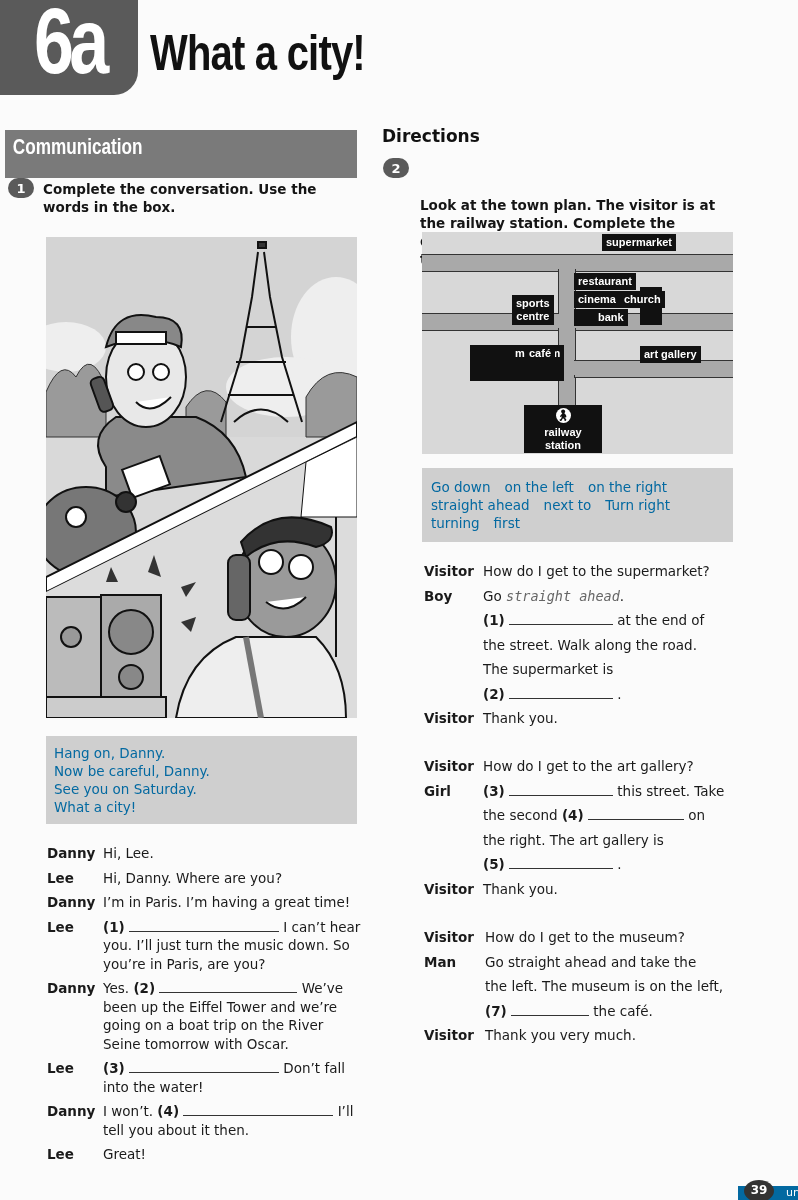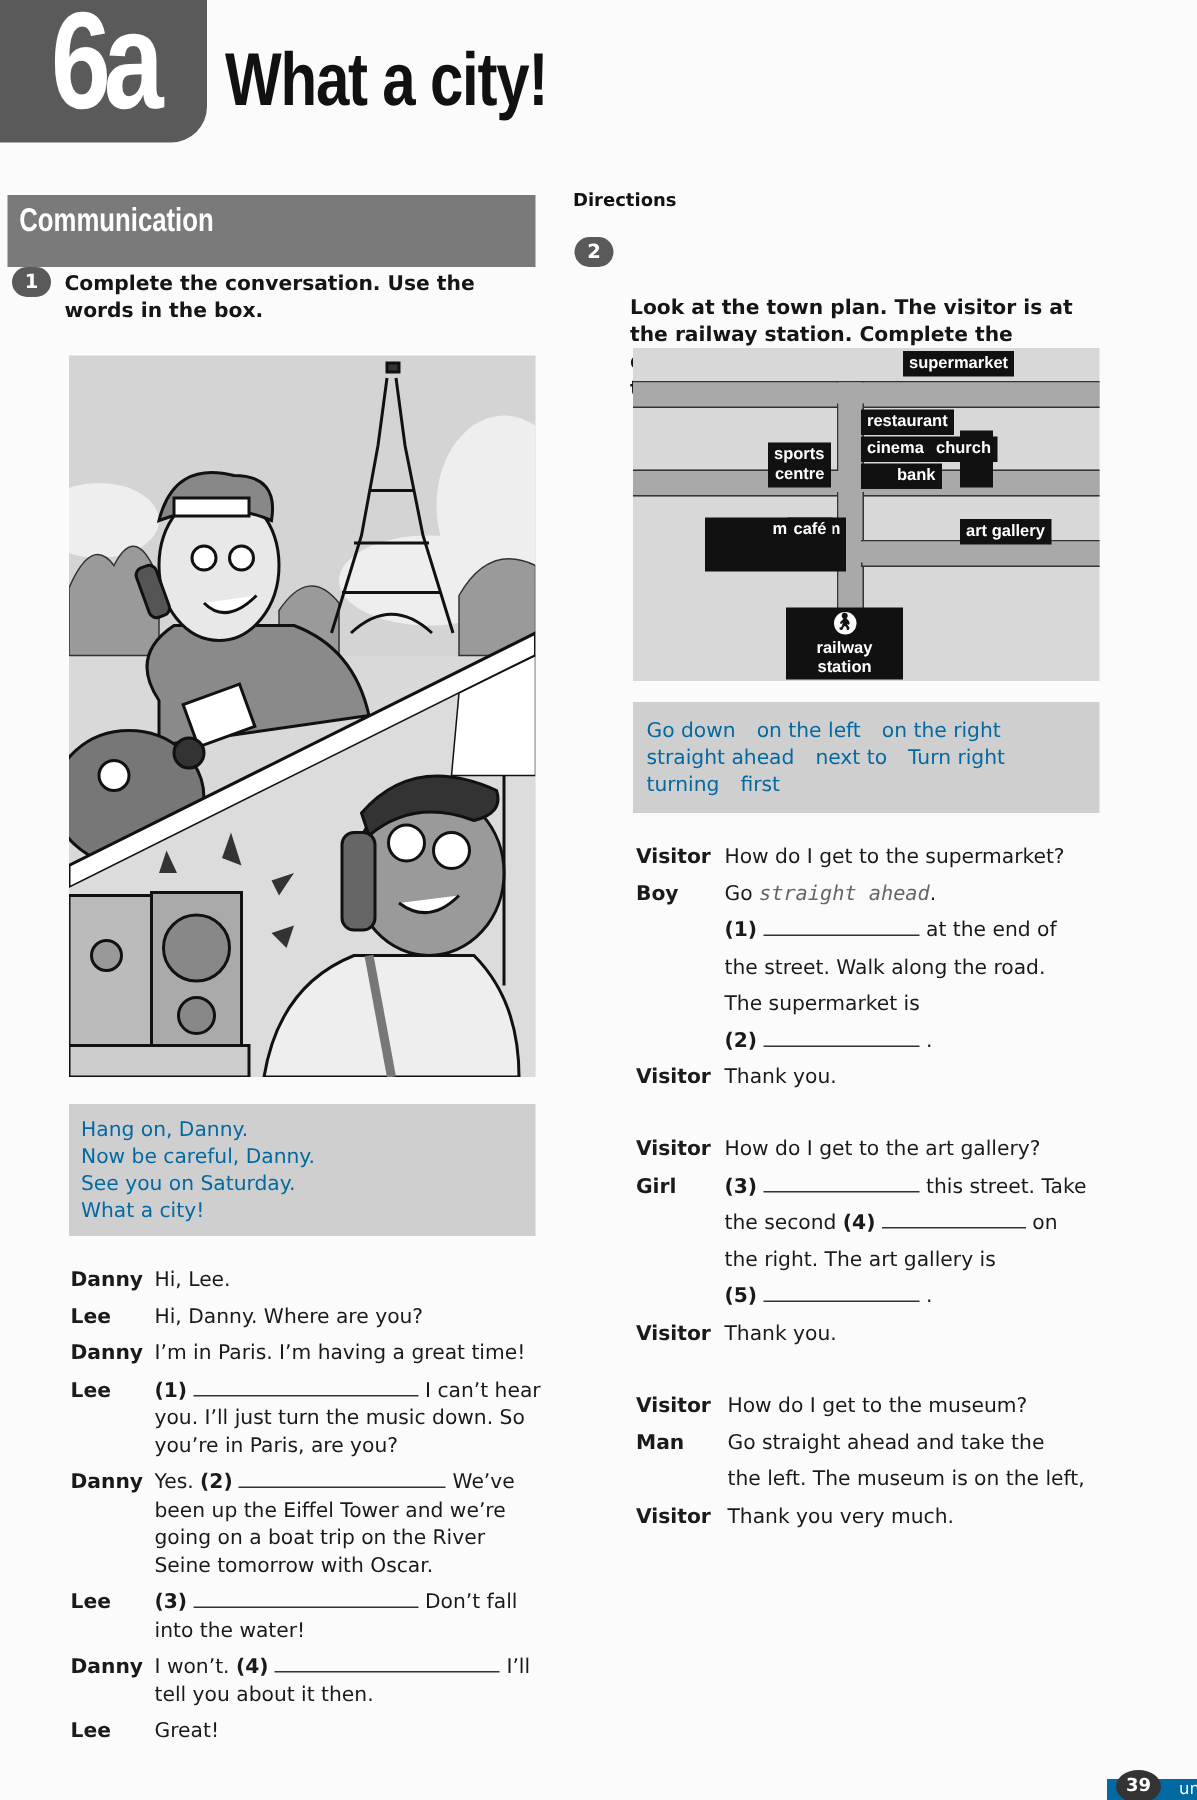--- a/index.html
+++ b/index.html
@@ -29,21 +29,21 @@
 
   
   .section-bar {
     left: 5px; top: 130px; width: 352px; height: 48px; background: #7a7a7a;
   }
   .section-bar span {
     display: inline-block; color: #fff; font-family: "Liberation Sans", sans-serif; font-weight: bold;
     font-size: 22px; line-height: 34px; padding-left: 10px; transform: scaleX(0.78); transform-origin: left center;
   }
   .directions-head {
-    left: 382px; top: 126px; font-size: 12px; font-weight: bold; color: #111;
+    left: 382px; top: 126px; font-size: 17px; font-weight: bold; color: #111;
   }
 
   .ex-num {
     width: 26px; height: 20px; border-radius: 10px; background: #5a5a5a; color: #fff;
     font-size: 13px; font-weight: bold; display: flex; align-items: center; justify-content: center;
   }
   .instruction { font-size: 13.5px; font-weight: bold; line-height: 18px; color: #151515; }
 
   
   .illustration {
@@ -240,21 +240,21 @@
   <div style="position:absolute; left:0; top:23px; width:311px; height:14px; background:#a9a9a9;"></div>
   <div style="position:absolute; left:0; top:82px; width:311px; height:14px; background:#a9a9a9;"></div>
   <div style="position:absolute; left:137px; top:129px; width:174px; height:14px; background:#a9a9a9;"></div>
 
   <div class="label" style="left:180px; top:2px;">supermarket</div>
   <div class="label" style="left:152px; top:41px;">restaurant</div>
   <div class="label" style="left:152px; top:59px;">cinema</div>
   <div style="position:absolute; left:218px; top:55px; width:22px; height:38px; background:#111;"></div>
   <div class="label" style="left:198px; top:59px;">church</div>
   <div class="label" style="left:152px; top:77px;padding-left:24px;">bank</div>
-  <div class="label" style="left:90px; top:63px; text-align:right;">
+  <div class="label" style="left:90px; top:63px; text-align:center;">
     <div>sports</div>
     <div>centre</div>
   </div>
   <div class="label" style="left:48px; top:113px; height:32px;padding-left:45px;">museum</div>
   <div class="label" style="left:103px; top:113px;">café</div>
   <div class="label" style="left:218px; top:114px;">art gallery</div>
   <div class="label" style="left:102px; top:173px; width:70px; height:42px; text-align:center; padding:3px 4px;">
     <div style="width:15px; height:15px; border-radius:50%; background:#fff; margin:0 auto 3px; color:#111; font-size:11px; line-height:15px;">🚶︎</div>
     <div>railway station</div>
   </div>
@@ -357,20 +357,28 @@
   </div>
   <div class="row">
     <span class="spk" style="width:61px;">Man</span>
     <span class="txt">Go straight ahead and take the</span>
   </div>
   <div class="row">
     <span class="spk" style="width:61px;"></span>
     <span class="txt">the left. The museum is on the left,</span>
   </div>
   <div class="row">
+    <span class="spk" style="width:61px;"></span>
+    <span class="txt">
+      <span class="num">(7)</span>
+      <span class="blank" style="width:78px;"></span>
+      <span>the café.</span>
+    </span>
+  </div>
+  <div class="row">
     <span class="spk" style="width:61px;">Visitor</span>
     <span class="txt">Thank you very much.</span>
   </div>
 </div>
 
 <div class="abs" style="left:738px; top:1186px; width:60px; height:27px; background:#0369a1;">
   <div style="position:absolute; left:6px; top:-6px; width:30px; height:22px; border-radius:50%; background:#333; color:#fff; font-size:12px; font-weight:bold; text-align:center; line-height:20px;">39</div>
   <span style="position:absolute; left:48px; top:0; color:#fff; font-size:11px; font-weight:normal; line-height:14px;">uni</span>
 </div>
 

